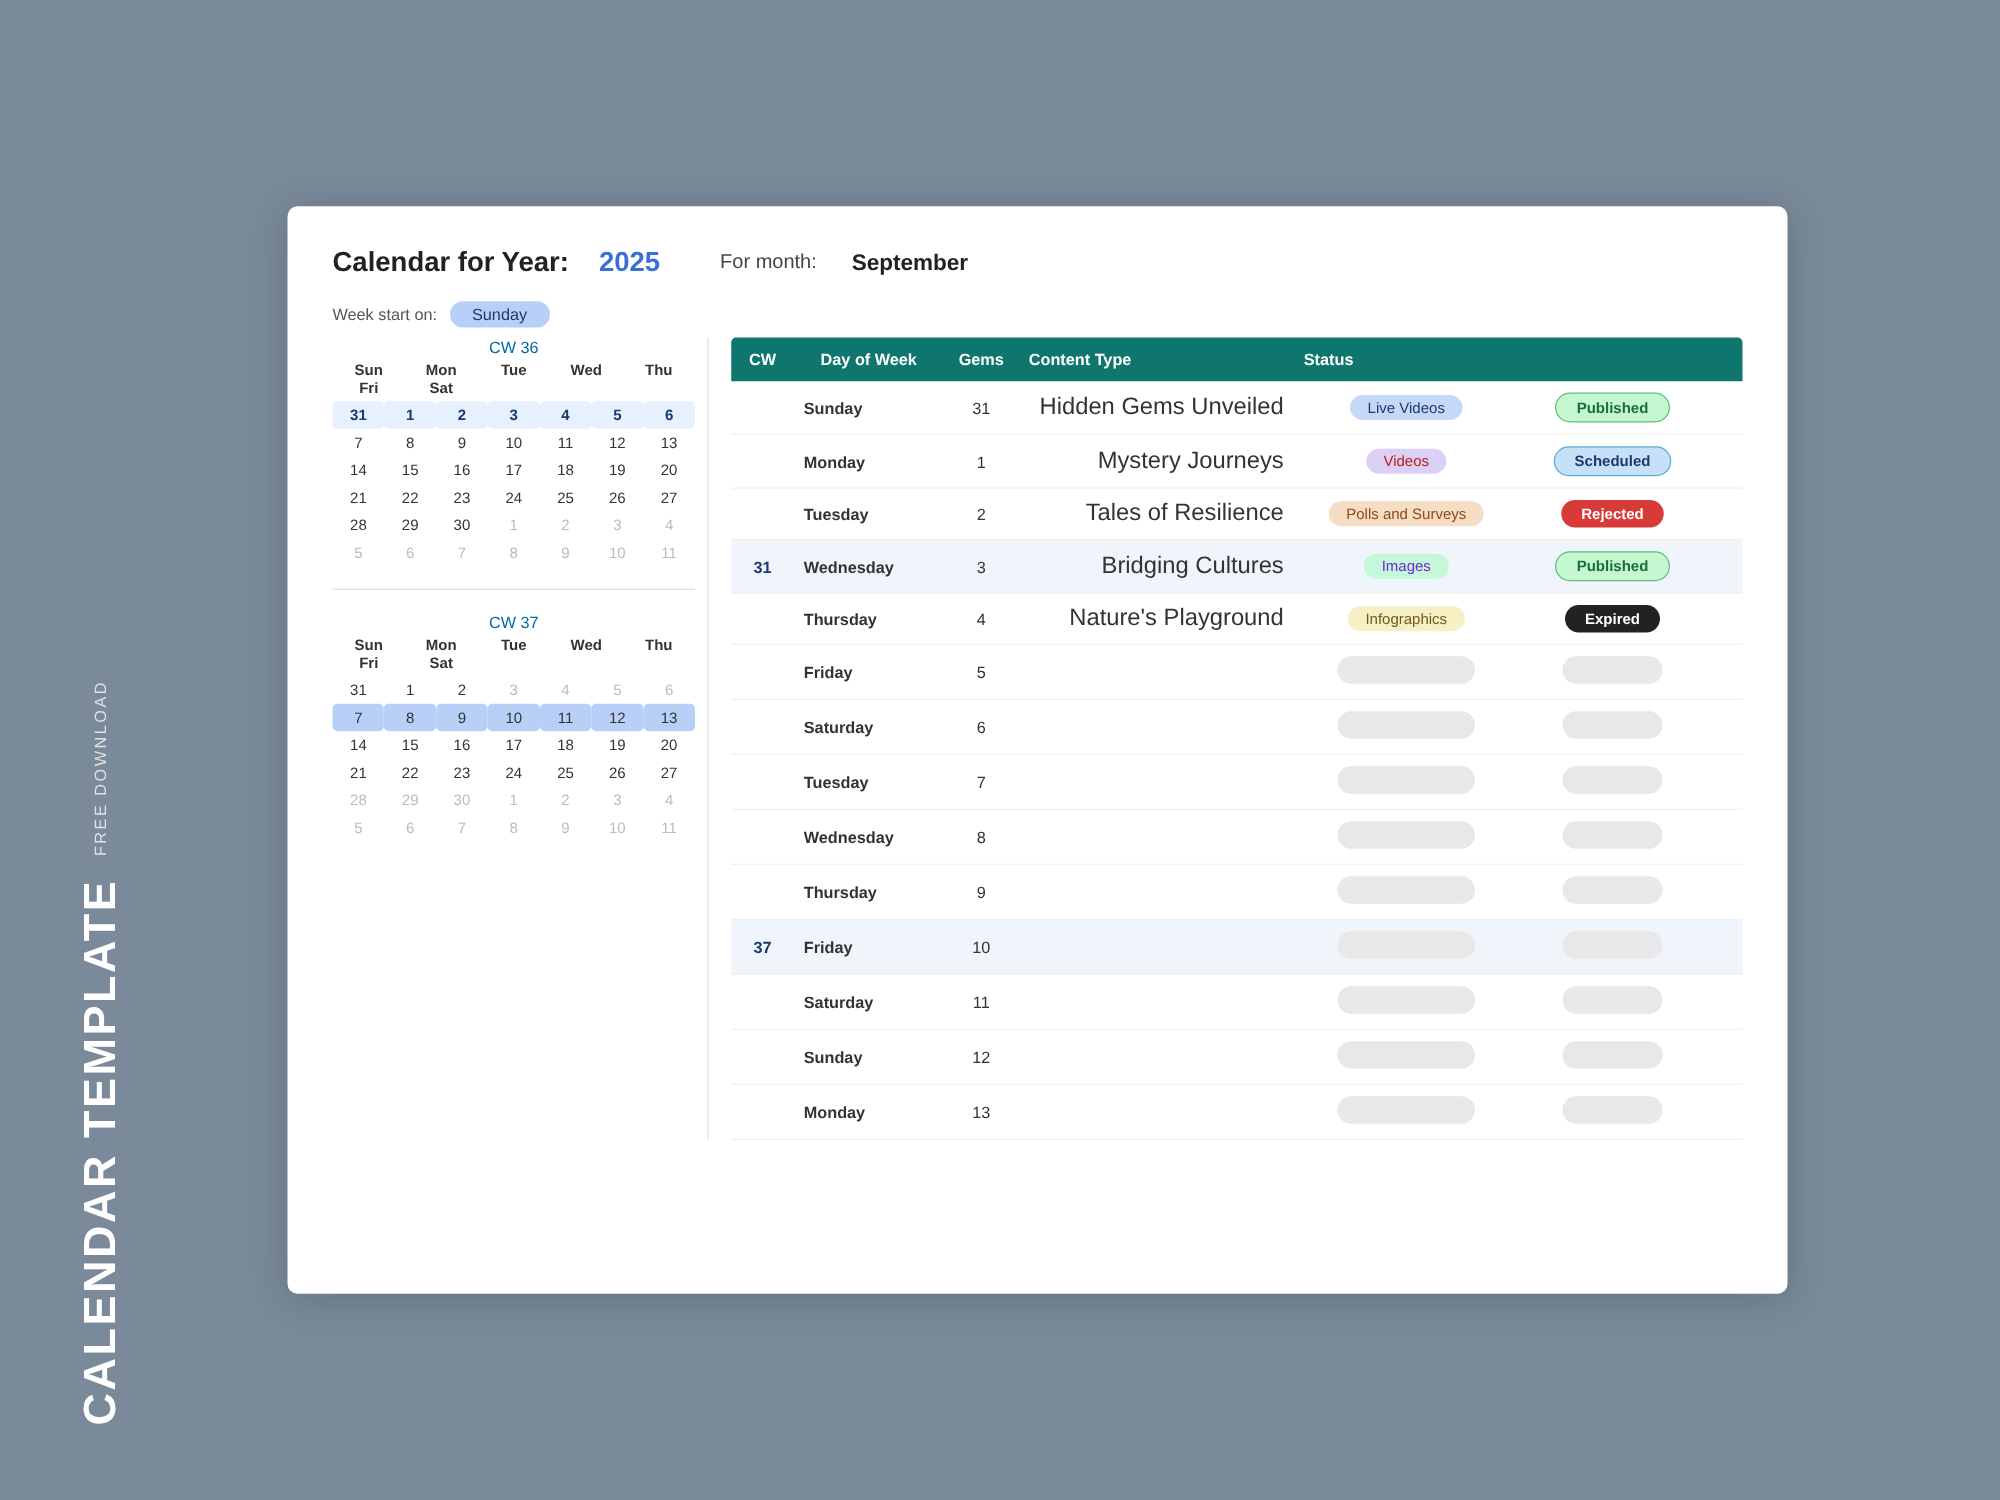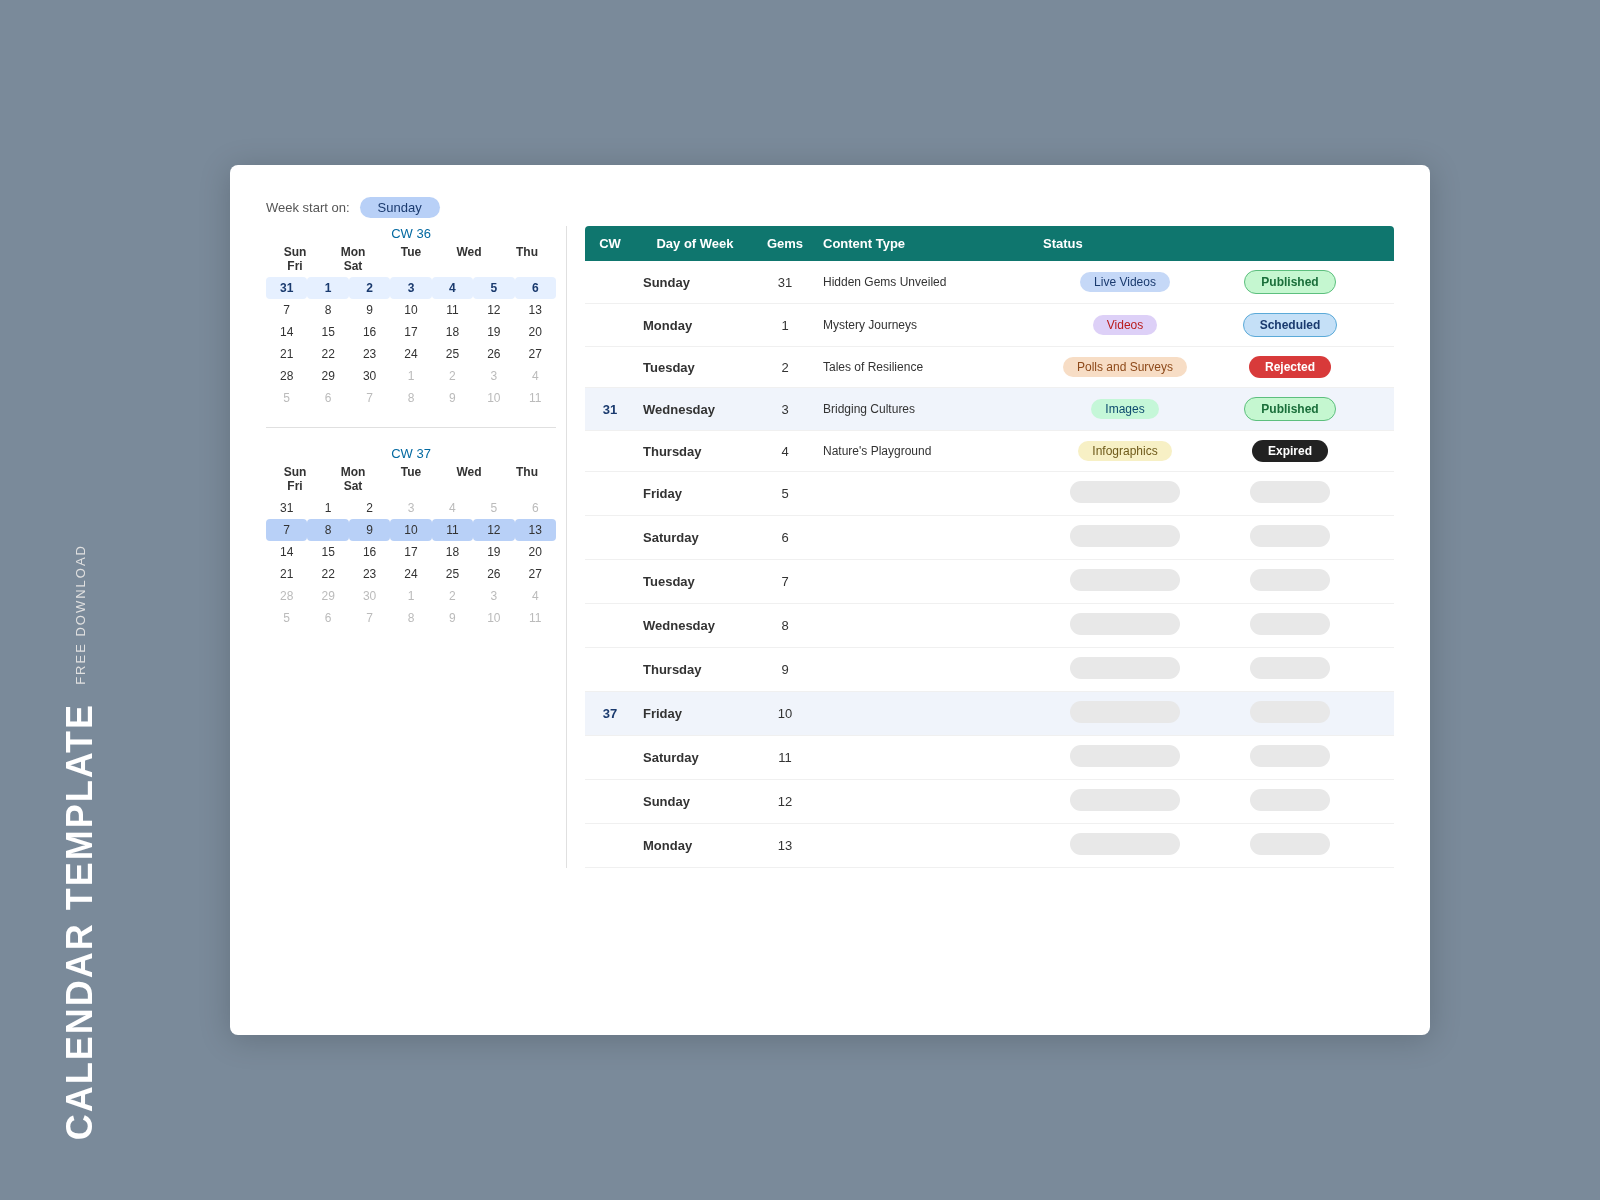--- a/index.html
+++ b/index.html
@@ -188,36 +188,36 @@
       font-size: 13px;
       color: #333;
       padding: 9px 8px;
       text-align: center;
     }
     .data-row .td.day-name {
       font-weight: 700;
       text-align: left;
     }
     .data-row .td.facebook-name {
-      font-size: 12px;
+      font-size: 19px;
       color: #333;
-      text-align: left;
+      text-align: right;
     }
     .badge {
       display: inline-block;
       border-radius: 20px;
       padding: 3px 14px;
       font-size: 12px;
       font-weight: 500;
       text-align: center;
     }
     .badge-blue { background: #c5d8f7; color: #1a3a6e; }
     .badge-purple { background: #ddd0f7; color: #b91c1c; }
     .badge-orange { background: #f7ddc5; color: #8e4a1a; }
-    .badge-green { background: #c5f7d8; color: #0c4a6e; }
+    .badge-green { background: #c5f7d8; color: #6d28d9; }
     .badge-yellow { background: #f7f0c5; color: #6e5a1a; }
     .status-badge {
       display: inline-block;
       border-radius: 20px;
       padding: 4px 16px;
       font-size: 12px;
       font-weight: 600;
       text-align: center;
     }
     .status-published { background: #c5f7d0; color: #1a6e3a; border: 1.5px solid #5dbf7e; }
@@ -242,20 +242,26 @@
 </head>
 <body>
 
 <div class="sidebar-label">
   <span class="free-download">FREE DOWNLOAD</span>
   <span class="calendar-template">CALENDAR TEMPLATE</span>
 </div>
 
 <div class="main-card">
 
+  <div class="header-row">
+    <span class="header-title">Calendar for Year:</span>
+    <span class="header-year">2025</span>
+    <span class="header-month-label">For month:</span>
+    <span class="header-month-value">September</span>
+  </div>
 
   <div class="week-start-row">
     <span>Week start on:</span>
     <span class="week-start-pill">Sunday</span>
   </div>
 
   <div class="content-grid">
 
     <div class="mini-calendar-section">
 

